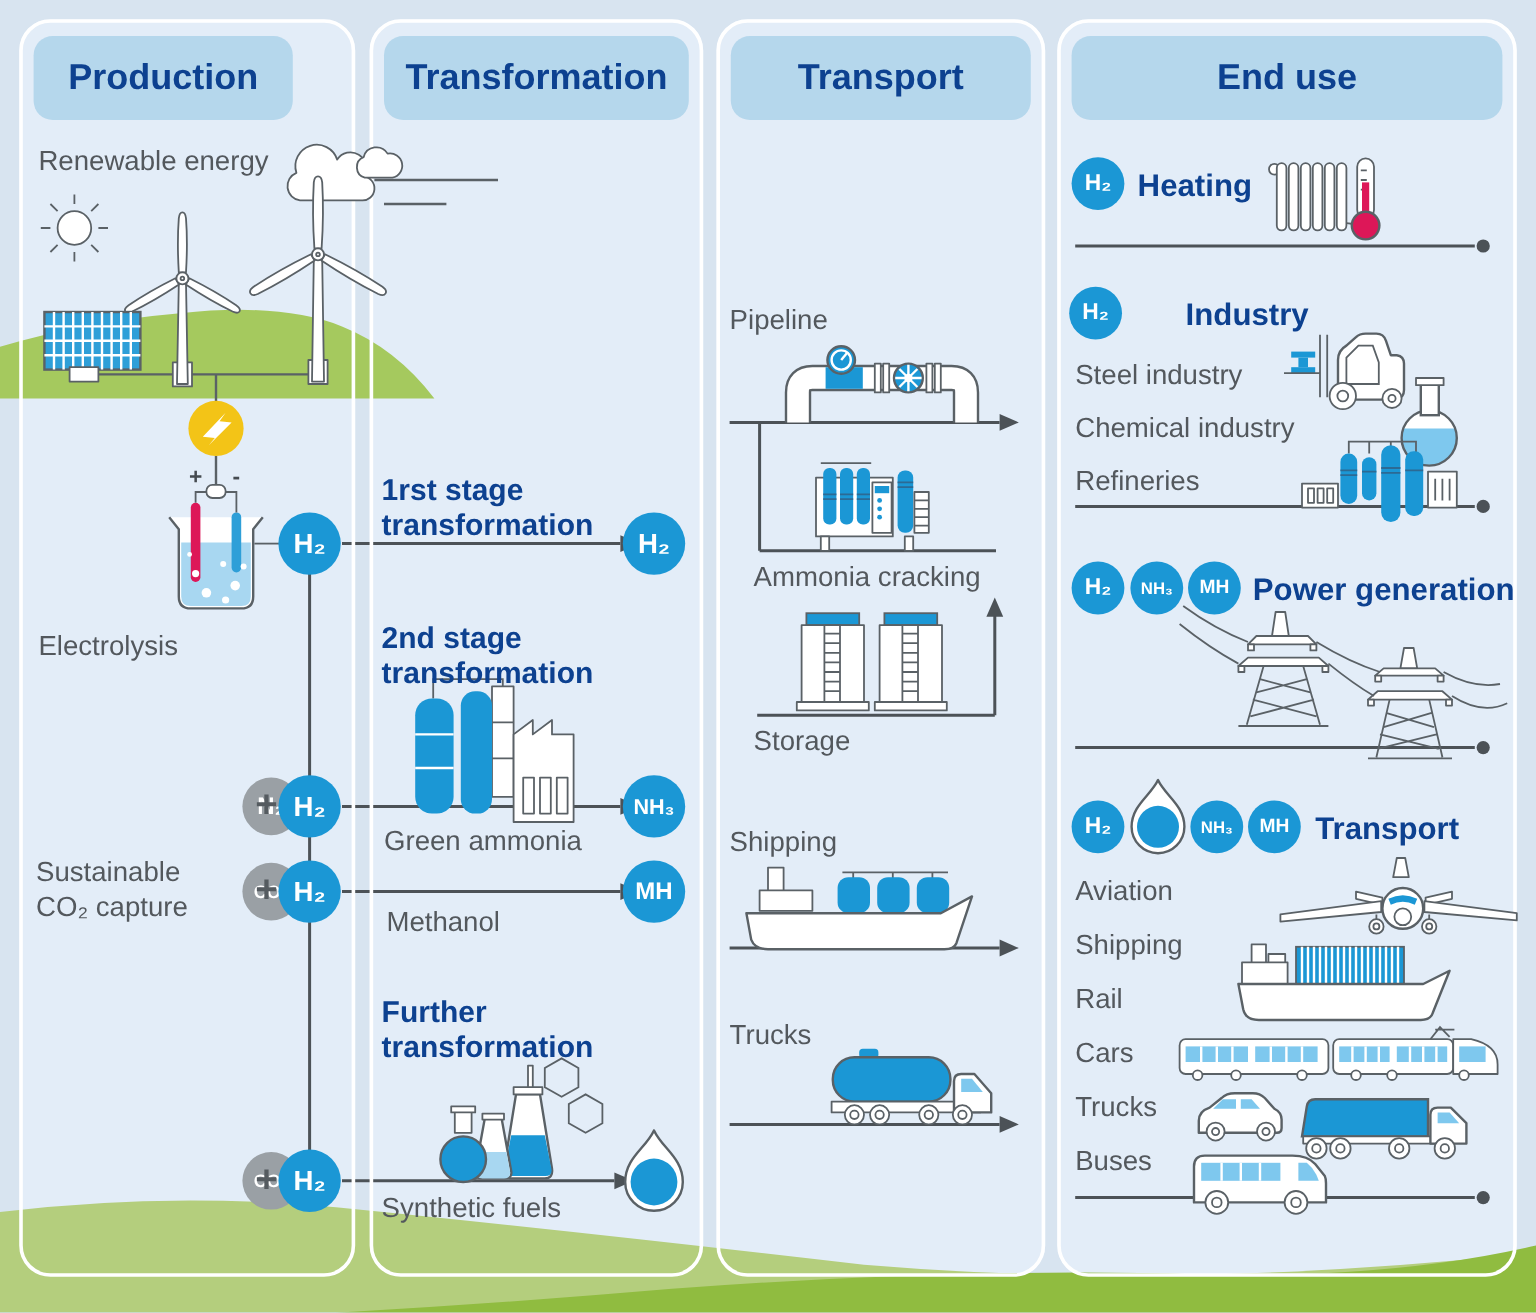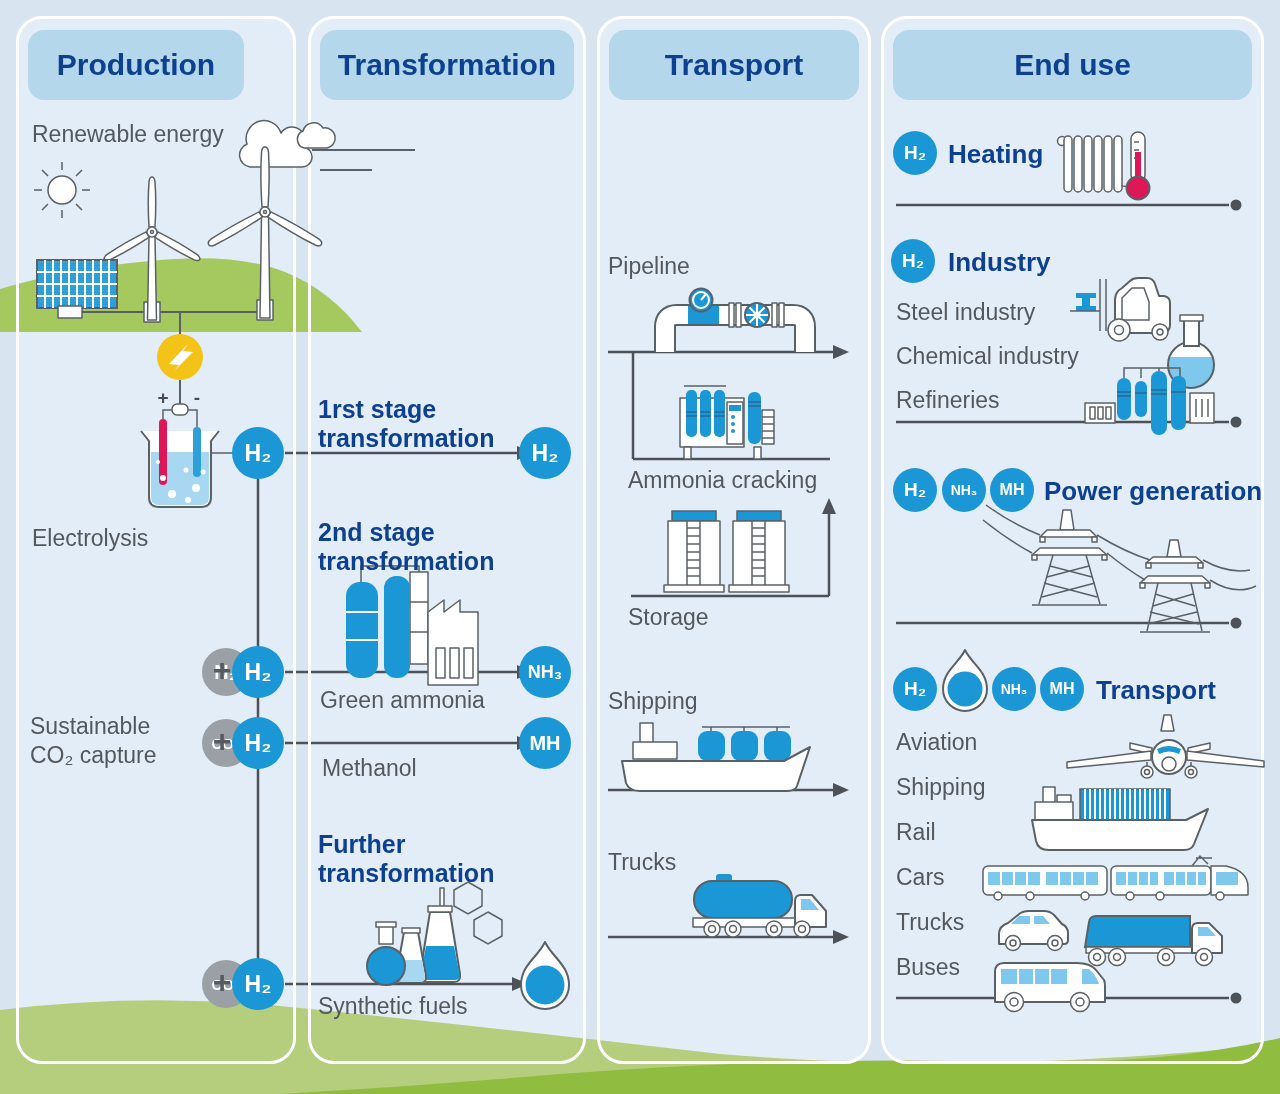--- a/index.html
+++ b/index.html
@@ -461,21 +461,21 @@
   <div class="lbl" style="left:322px;top:754px">Methanol</div>
   <div class="lbl" style="left:318px;top:992px">Synthetic fuels</div>
 
   <div class="lbl" style="left:608px;top:252px">Pipeline</div>
   <div class="lbl" style="left:628px;top:466px">Ammonia cracking</div>
   <div class="lbl" style="left:628px;top:603px">Storage</div>
   <div class="lbl" style="left:608px;top:687px">Shipping</div>
   <div class="lbl" style="left:608px;top:848px">Trucks</div>
 
   <div class="nav2" style="left:948px;top:139px">Heating</div>
-  <div class="nav2" style="left:948px;top:247px">Industry</div>
+  <div class="nav2" style="left:988px;top:247px">Industry</div>
   <div class="lbl" style="left:896px;top:298px">Steel industry</div>
   <div class="lbl" style="left:896px;top:342px">Chemical industry</div>
   <div class="lbl" style="left:896px;top:386px">Refineries</div>
   <div class="nav2" style="left:1044px;top:476px">Power generation</div>
   <div class="nav2" style="left:1096px;top:675px">Transport</div>
   <div class="lbl" style="left:896px;top:728px">Aviation</div>
   <div class="lbl" style="left:896px;top:773px">Shipping</div>
   <div class="lbl" style="left:896px;top:818px">Rail</div>
   <div class="lbl" style="left:896px;top:863px">Cars</div>
   <div class="lbl" style="left:896px;top:908px">Trucks</div>

